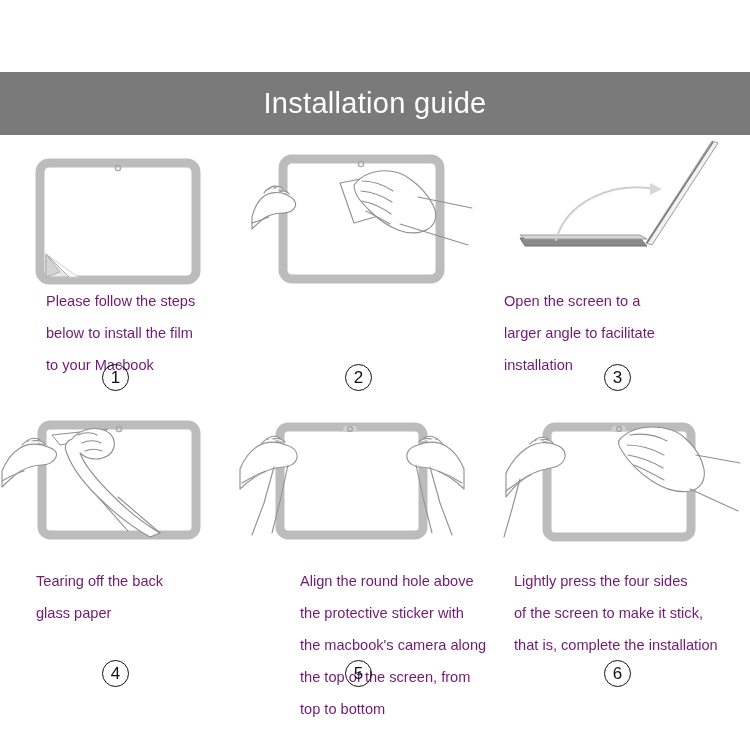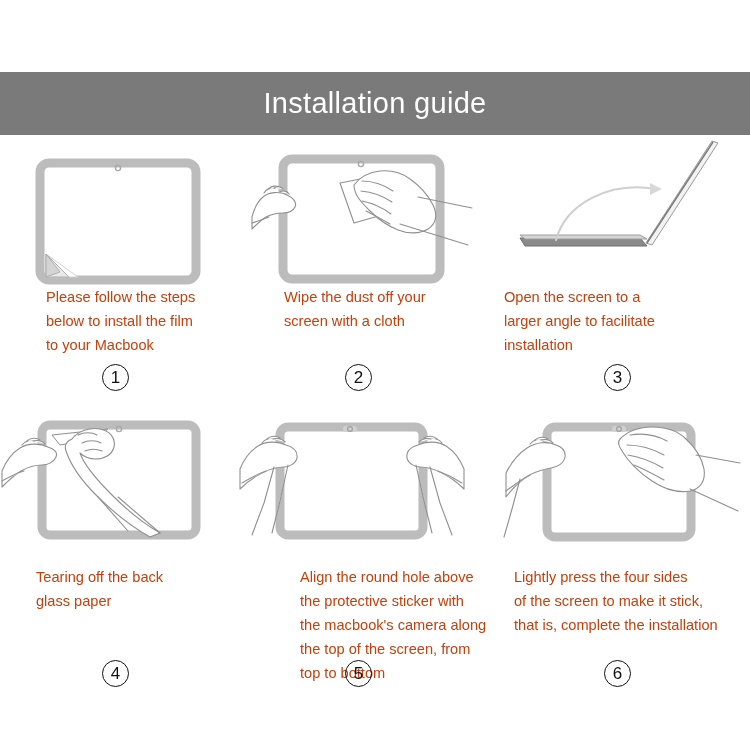--- a/index.html
+++ b/index.html
@@ -68,22 +68,22 @@
     left: 0;
     top: 0;
     overflow: visible;
   }
   .caption {
     position: absolute;
     top: 160px;
     left: 0;
     width: 235px;
     font-size: 14.6px;
-    line-height: 24px;
-    color: #c2410c;
+    line-height: 32px;
+    color: #701a75;
     white-space: pre-line;
     font-family: "Liberation Sans", sans-serif;
   }
   .cell.c1 .caption { left: 46px; width: 190px; }
   .cell.c2 .caption { left: 34px; width: 210px; }
   .cell.c3 .caption { left: 4px; width: 215px; }
   .cell.c4 .caption { left: 36px; width: 200px; }
   .cell.c5 .caption { left: 16px; width: 215px; margin-left: 34px; }
   .cell.c6 .caption { left: 14px; width: 232px; }
 
@@ -174,22 +174,20 @@
               <path d="M116 86 C124 90 133 95 140 99"></path>
             </g>
 
             <g stroke="#8f8f8f" stroke-width="1.1" fill="none" stroke-linecap="round">
               <path d="M168 72 L222 83"></path>
               <path d="M150 99 L218 120"></path>
             </g>
           </g>
         </svg>
       </div>
-      <div class="caption">Wipe the dust off your
-screen with a cloth</div>
       <div class="step-badge">2</div>
     </div>
 
     <div class="cell c3">
       <div class="art">
         <svg width="250" height="150" viewBox="0 0 250 150">
           <g>
 
             <path d="M20 113 L140 113 L147 121 L25 121 Z" fill="#8a8a8a" stroke="#6f6f6f" stroke-width="1"></path>
             <path d="M20 110 L140 110 L147 114 L25 114 Z" fill="#d6d6d6" stroke="#9e9e9e" stroke-width="1"></path>

